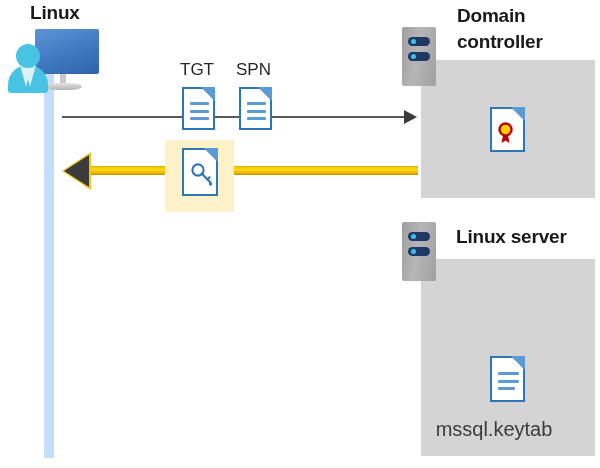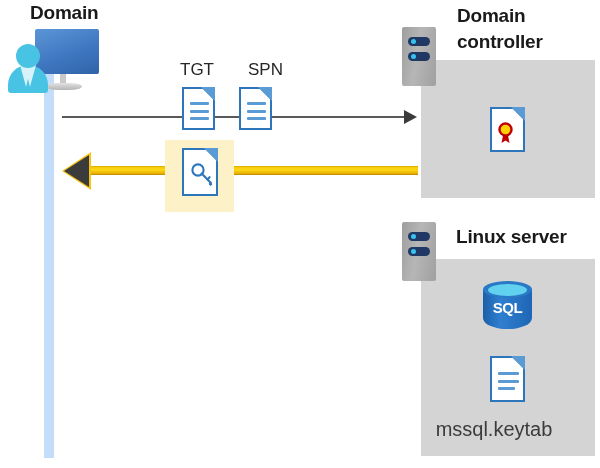--- a/index.html
+++ b/index.html
@@ -161,21 +161,21 @@
   .doc-tgt-l1 { top: 13px; width: 19px; height: 4px; }
   .doc-tgt-l2 { top: 21px; width: 19px; }
   .doc-tgt-l3 { top: 28px; width: 19px; }
 
   .doc-label {
     position: absolute;
     font-size: 17px;
     color: #262626;
   }
   #label-tgt { left: 180px; top: 60px; }
-  #label-spn { left: 236px; top: 60px; margin-left: 12px; }
+  #label-spn { left: 236px; top: 60px; }
 
   
   #doc-key { left: 182px; top: 148px; width: 36px; height: 48px; }
   #key-glyph {
     position: absolute;
     left: 6px; top: 12px;
     width: 24px; height: 26px;
   }
 
   
@@ -269,21 +269,21 @@
 
   <div class="abs" id="client-icon">
     <div class="abs" id="monitor-screen"></div>
     <div class="abs" id="monitor-neck"></div>
     <div class="abs" id="monitor-base"></div>
     <div class="abs" id="person-body"></div>
     <div class="abs" id="person-collar"></div>
     <div class="abs" id="person-head"></div>
   </div>
 
-  <div class="abs title" id="client-title">Domain</div>
+  <div class="abs title" id="client-title">Linux</div>
 
   <div class="abs" id="gray-line"></div>
   <div class="abs" id="gray-arrowhead"></div>
 
   <div class="doc-label" id="label-tgt">TGT</div>
   <div class="doc-label" id="label-spn">SPN</div>
 
   <div class="doc" id="doc-tgt">
     <span class="fold"></span>
     <span class="fold2"></span>
@@ -340,26 +340,20 @@
   <div class="rack" id="rack-linux">
     <span class="slot s1">
         <span class="led"></span>
       </span>
     <span class="slot s2">
         <span class="led"></span>
       </span>
   </div>
   <div class="abs title" id="linux-title">Linux server</div>
 
-  <div class="abs" id="sql-db">
-    <div id="sql-body"></div>
-    <div id="sql-top-outer"></div>
-    <div id="sql-top-inner"></div>
-    <div id="sql-text">SQL</div>
-  </div>
 
   <div class="doc" id="doc-keytab">
     <span class="fold"></span>
     <span class="fold2"></span>
     <span class="line doc-kt-l1"></span>
     <span class="line doc-kt-l2"></span>
     <span class="line doc-kt-l3"></span>
   </div>
 
   <div class="abs" id="keytab-label">mssql.keytab</div>

